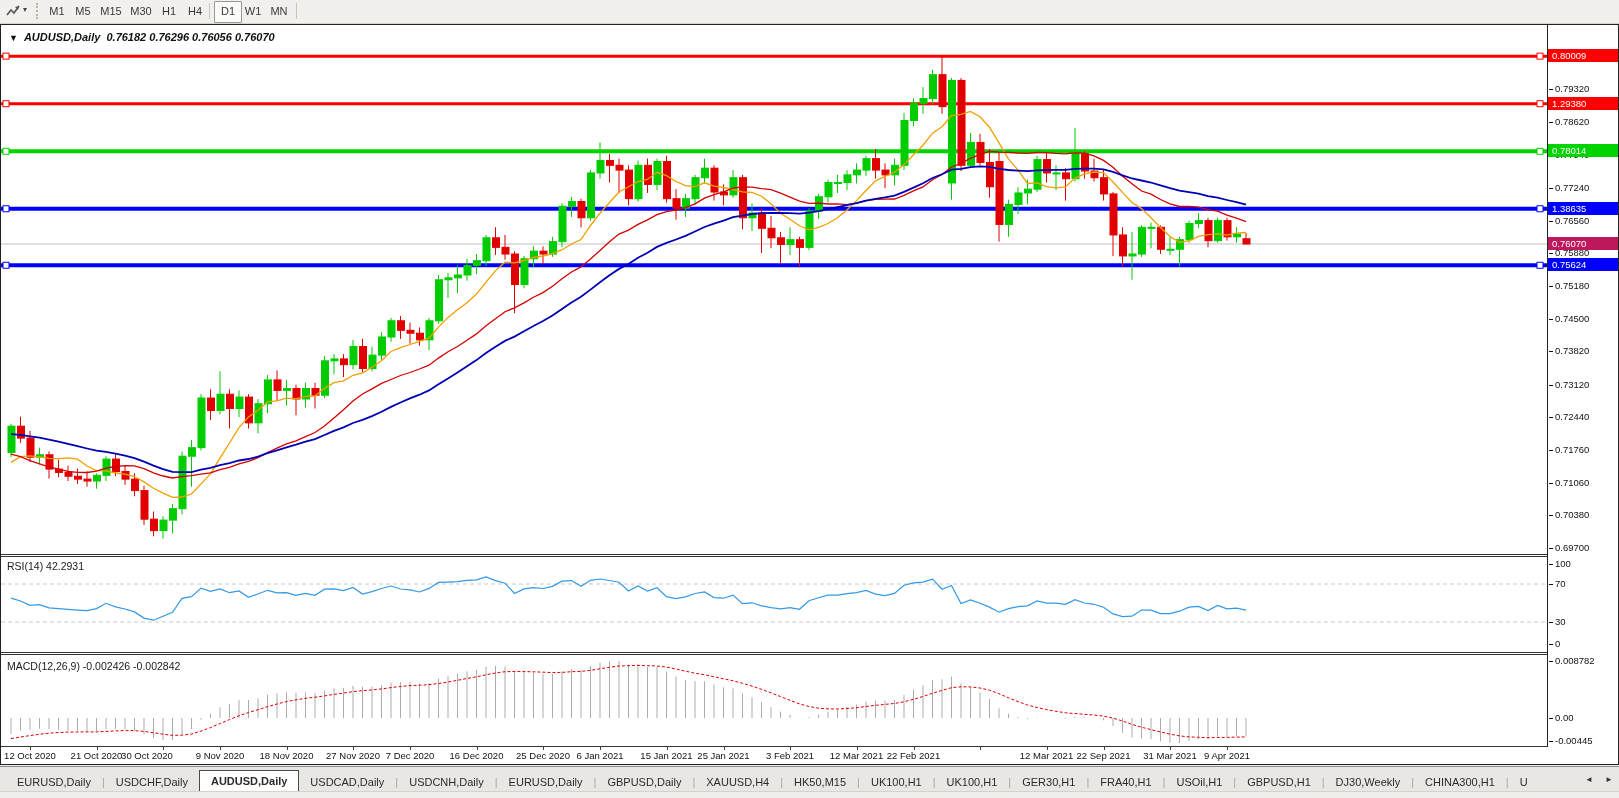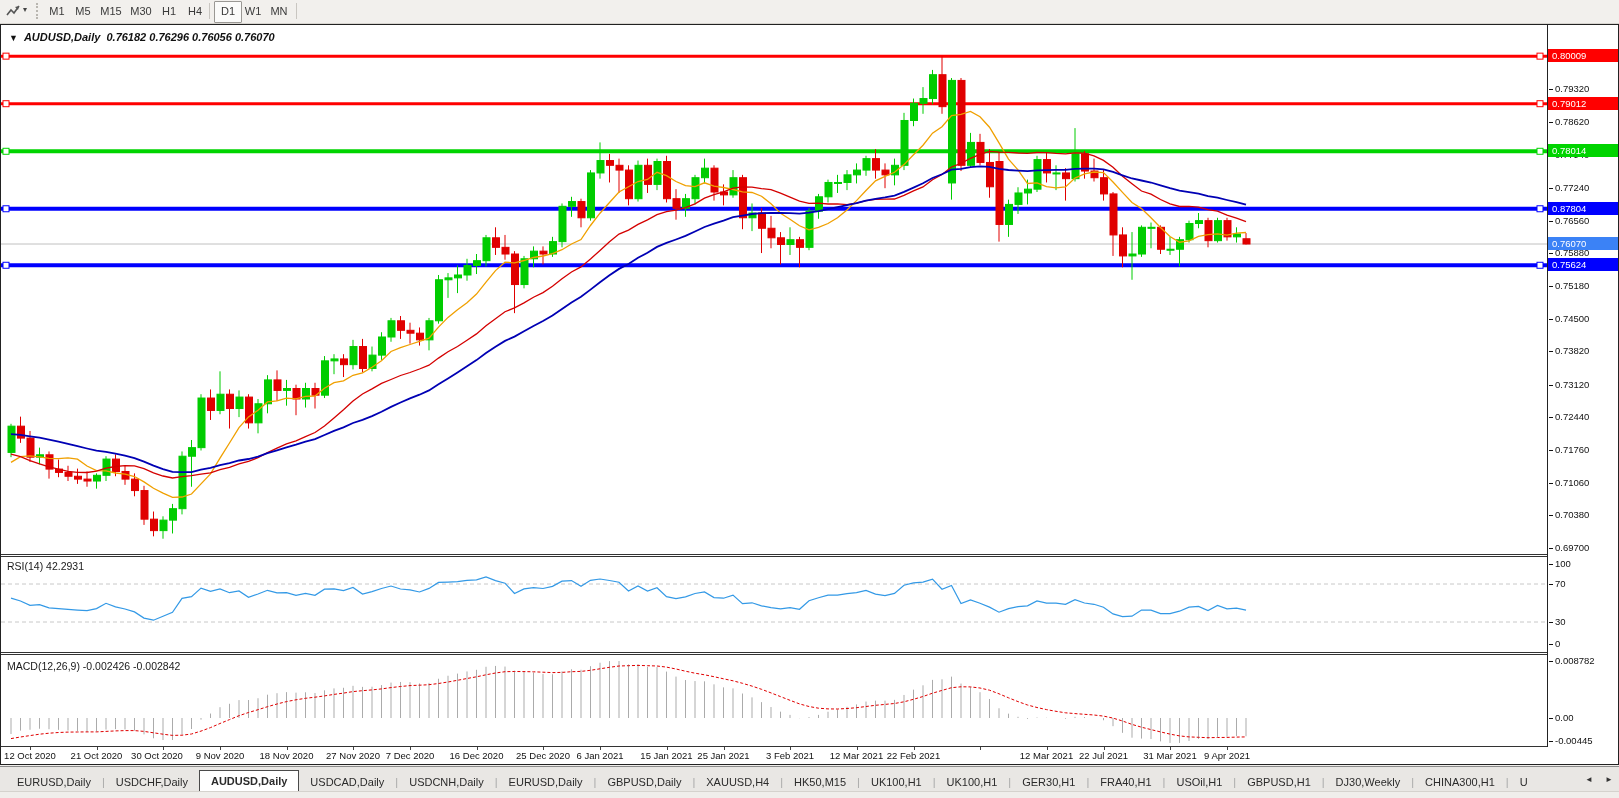--- a/index.html
+++ b/index.html
@@ -515,38 +515,38 @@
         <div class="ptick" style="left:1548px;top:255.4441000000001px"><span class="dash"></span>0.75180</div>
         <div class="ptick" style="left:1548px;top:287.8733000000002px"><span class="dash"></span>0.74500</div>
         <div class="ptick" style="left:1548px;top:320.30250000000035px"><span class="dash"></span>0.73820</div>
         <div class="ptick" style="left:1548px;top:353.6855000000004px"><span class="dash"></span>0.73120</div>
         <div class="ptick" style="left:1548px;top:386.11469999999997px"><span class="dash"></span>0.72440</div>
         <div class="ptick" style="left:1548px;top:418.5439000000001px"><span class="dash"></span>0.71760</div>
         <div class="ptick" style="left:1548px;top:451.92690000000016px"><span class="dash"></span>0.71060</div>
         <div class="ptick" style="left:1548px;top:484.3561000000003px"><span class="dash"></span>0.70380</div>
         <div class="ptick" style="left:1548px;top:516.7853000000005px"><span class="dash"></span>0.69700</div>
         <div class="badge" style="top:24.14909000000037px;background:#ff0000">0.80009</div>
-        <div class="badge" style="top:71.69602px;background:#ff0000">0.79012</div>
+        <div class="badge" style="top:71.69602px;background:#ff0000">1.29380</div>
         <div class="badge" style="top:119.29064000000045px;background:#00d400">0.78014</div>
-        <div class="badge" style="top:176.75708999999995px;background:#0000ff">0.87804</div>
+        <div class="badge" style="top:176.75708999999995px;background:#0000ff">1.38635</div>
         <div class="badge" style="top:233.26974000000007px;background:#0000ff">0.75624</div>
-        <div class="badge" style="top:212px;background:#3b82f6">0.76070</div>
+        <div class="badge" style="top:212px;background:#be185d">0.76070</div>
         <div class="ptick" style="left:1548px;top:533px"><span class="dash"></span>100</div>
         <div class="ptick" style="left:1548px;top:553px"><span class="dash"></span>70</div>
         <div class="ptick" style="left:1548px;top:591px"><span class="dash"></span>30</div>
         <div class="ptick" style="left:1548px;top:613px"><span class="dash"></span>0</div>
         <div class="ptick" style="left:1548px;top:630px"><span class="dash"></span>0.008782</div>
         <div class="ptick" style="left:1548px;top:687px"><span class="dash"></span>0.00</div>
         <div class="ptick" style="left:1548px;top:710px"><span class="dash"></span>-0.00445</div>
         <div class="dmark" style="left:29px;top:722px"></div>
         <div class="dtick" style="left:29px;top:725px">12 Oct 2020</div>
         <div class="dmark" style="left:95.5px;top:722px"></div>
         <div class="dtick" style="left:95.5px;top:725px">21 Oct 2020</div>
         <div class="dmark" style="left:162px;top:722px"></div>
-        <div class="dtick" style="left:156px;top:725px">30 Oct 2020</div>
+        <div class="dtick" style="left:146px;top:725px">30 Oct 2020</div>
         <div class="dmark" style="left:219px;top:722px"></div>
         <div class="dtick" style="left:219px;top:725px">9 Nov 2020</div>
         <div class="dmark" style="left:285.5px;top:722px"></div>
         <div class="dtick" style="left:285.5px;top:725px">18 Nov 2020</div>
         <div class="dmark" style="left:352px;top:722px"></div>
         <div class="dtick" style="left:352px;top:725px">27 Nov 2020</div>
         <div class="dmark" style="left:409px;top:722px"></div>
         <div class="dtick" style="left:409px;top:725px">7 Dec 2020</div>
         <div class="dmark" style="left:475.5px;top:722px"></div>
         <div class="dtick" style="left:475.5px;top:725px">16 Dec 2020</div>
@@ -562,21 +562,21 @@
         <div class="dtick" style="left:789px;top:725px">3 Feb 2021</div>
         <div class="dmark" style="left:855.5px;top:722px"></div>
         <div class="dtick" style="left:855.5px;top:725px">12 Mar 2021</div>
         <div class="dmark" style="left:912.5px;top:722px"></div>
         <div class="dtick" style="left:912.5px;top:725px">22 Feb 2021</div>
         <div class="dmark" style="left:979px;top:722px"></div>
         <div class="dtick" style="left:979px;top:751px">3 Mar 2021</div>
         <div class="dmark" style="left:1045.5px;top:722px"></div>
         <div class="dtick" style="left:1045.5px;top:725px">12 Mar 2021</div>
         <div class="dmark" style="left:1102.5px;top:722px"></div>
-        <div class="dtick" style="left:1102.5px;top:725px">22 Jul 2021</div>
+        <div class="dtick" style="left:1102.5px;top:725px">22 Sep 2021</div>
         <div class="dmark" style="left:1169px;top:722px"></div>
         <div class="dtick" style="left:1169px;top:725px">31 Mar 2021</div>
         <div class="dmark" style="left:1226px;top:722px"></div>
         <div class="dtick" style="left:1226px;top:725px">9 Apr 2021</div>
       </div>
   </div>
 
   <div class="tabbar" id="tabbar">
       <div style="width:6px"></div>
       <div class="tab">EURUSD,Daily</div>

